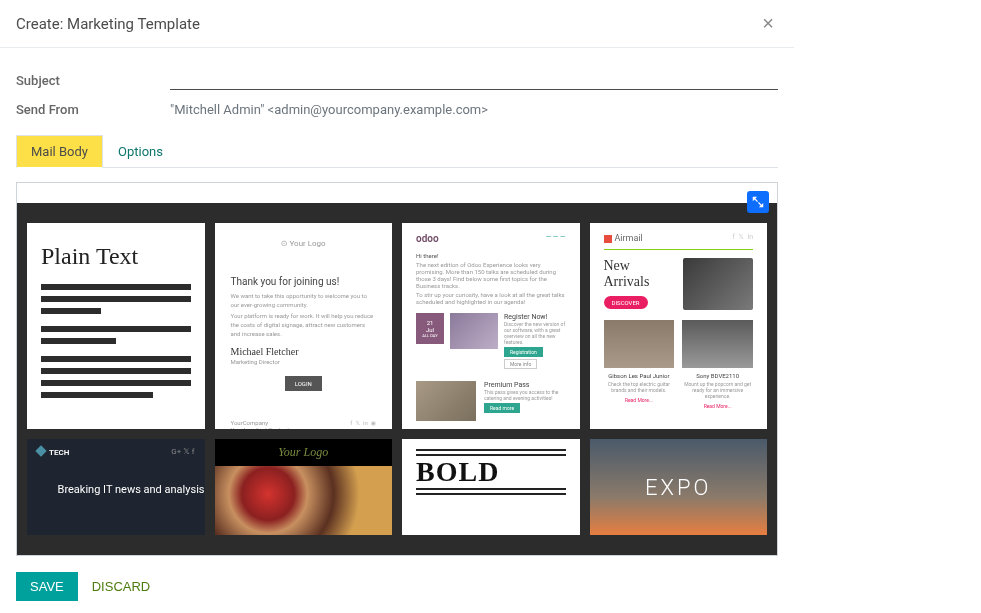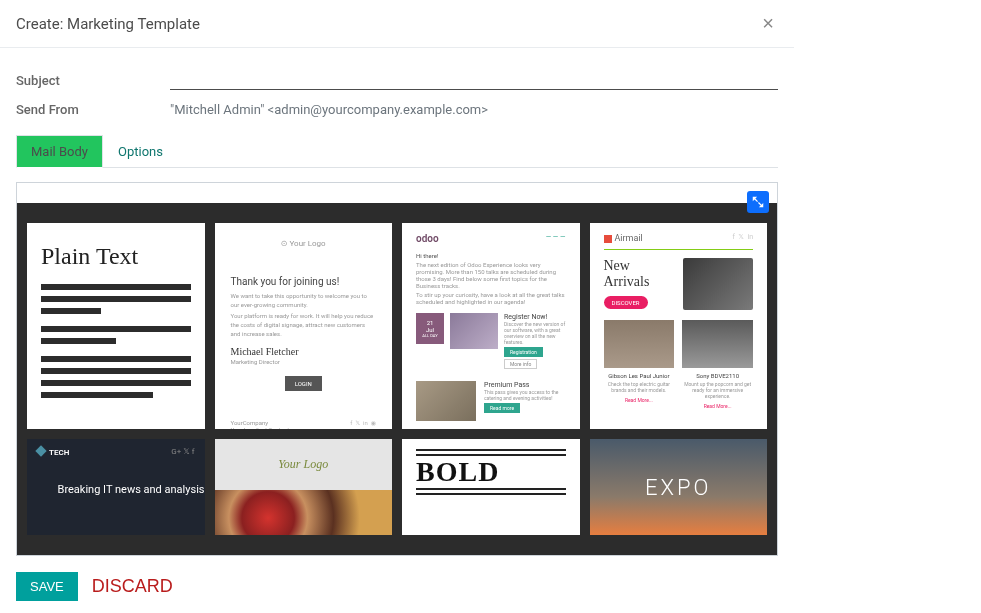--- a/index.html
+++ b/index.html
@@ -13,21 +13,21 @@
   .modal-body::-webkit-scrollbar-track { background: #f1f1f1; }
   .modal-body::-webkit-scrollbar-thumb { background: #c1c1c1; border: 3px solid #f1f1f1; border-radius: 7px; }
   .form-area { padding: 22px 0 0 0; }
   .form-row { display: flex; align-items: center; margin-bottom: 12px; }
   .form-label { width: 154px; color: #666; font-size: 13px; font-weight: 500; }
   .form-value { flex: 1; }
   .subject-input { width: 100%; border: none; border-bottom: 1px solid #4c4c4c; padding: 2px 0; font-size: 13px; outline: none; }
   .send-from-text { color: #6c757d; font-size: 13px; }
   .tabs { margin-top: 18px; border-bottom: 1px solid #dee2e6; display: flex; }
   .tab { padding: 8px 14px; border: 1px solid transparent; border-bottom: none; cursor: pointer; color: #0f766e; font-size: 13px; margin-bottom: -1px; }
-  .tab.active { border-color: #dee2e6; border-bottom: 1px solid #fff; background: #22c55e; color: #4c4c4c; text-align: center; }
+  .tab.active { border-color: #dee2e6; border-bottom: 1px solid #fff; background: #fde047; color: #4c4c4c; text-align: center; }
   .tab-content { border: 1px solid #ced4da; margin-top: 14px; position: relative; }
   .expand-btn { position: absolute; top: 8px; right: 8px; width: 22px; height: 22px; background: #0d6efd; border-radius: 3px; display: flex; align-items: center; justify-content: center; cursor: pointer; z-index: 10; }
   .expand-btn svg { width: 14px; height: 14px; fill: #fff; }
   .template-gallery { background: #2c2c2c; padding: 20px 10px; margin-top: 0; }
   .gallery-row { display: flex; gap: 10px; margin-bottom: 10px; }
   .gallery-row:last-child { margin-bottom: 0; }
   .template-card { flex: 1; background: #fff; height: 206px; overflow: hidden; cursor: pointer; position: relative; }
   .template-card.half { height: 96px; }
   
   
@@ -83,31 +83,31 @@
   .airmail-product-desc { font-size: 5px; color: #999; margin-top: 2px; }
   .airmail-readmore { color: #e91e63; font-size: 5px; margin-top: 4px; display: inline-block; }
 
   
   .tech-body { background: #1f2530; height: 100%; color: #fff; padding: 0; }
   .tech-header { display: flex; justify-content: space-between; padding: 8px 10px; font-size: 8px; }
   .tech-brand { color: #fff; font-weight: 600; }
   .tech-brand::before { content: ""; display: inline-block; width: 8px; height: 8px; background: #4a90a4; margin-right: 4px; transform: rotate(45deg); }
   .tech-title { text-align: right; font-size: 11px; margin-top: 18px; color: #fff; }
   .food-body { height: 100%; padding: 0; }
-  .food-header { background: #e5e5e5; padding: 18px 10px; font-family: cursive; font-style: italic; font-size: 12px; color: #7a8a3d; text-align: center; }
+  .food-header { background: #000000; padding: 6px 10px; font-family: cursive; font-style: italic; font-size: 12px; color: #7a8a3d; text-align: center; }
   .food-img { height: 70px; background: radial-gradient(circle at 30% 40%, #d4332e 0%, #8b2020 20%, #c89060 30%, #5a3020 50%, #d4a050 70%); }
   .bold-body { height: 100%; padding: 10px 14px; }
   .bold-bar { height: 2px; background: #222; margin-bottom: 3px; }
   .bold-title { font-family: Georgia, serif; font-size: 28px; font-weight: 900; color: #111; text-align: left; letter-spacing: 1px; }
   .expo-body { height: 100%; background: linear-gradient(180deg,#4a5a6a,#8a7a6a 60%,#e67e40); display: flex; align-items: center; justify-content: center; position: relative; }
   .expo-title { color: #fff; font-size: 22px; letter-spacing: 3px; font-weight: 300; }
 
   .modal-footer { padding: 10px 16px 12px; display: flex; gap: 14px; align-items: center; border-top: none; }
   .btn-save { background: #00a09d; color: #fff; border: none; padding: 7px 14px; font-size: 13px; font-weight: 500; cursor: pointer; }
-  .btn-discard { background: none; color: #b91c1c; border: none; font-size: 18px; font-weight: 500; cursor: pointer; }
+  .btn-discard { background: none; color: #4d7c0f; border: none; font-size: 13px; font-weight: 500; cursor: pointer; }
 </style>
 </head>
 <body>
 
 <div class="modal">
   <div class="modal-header">
     <div class="modal-title">Create: Marketing Template</div>
     <button class="close-btn">×</button>
   </div>
 

